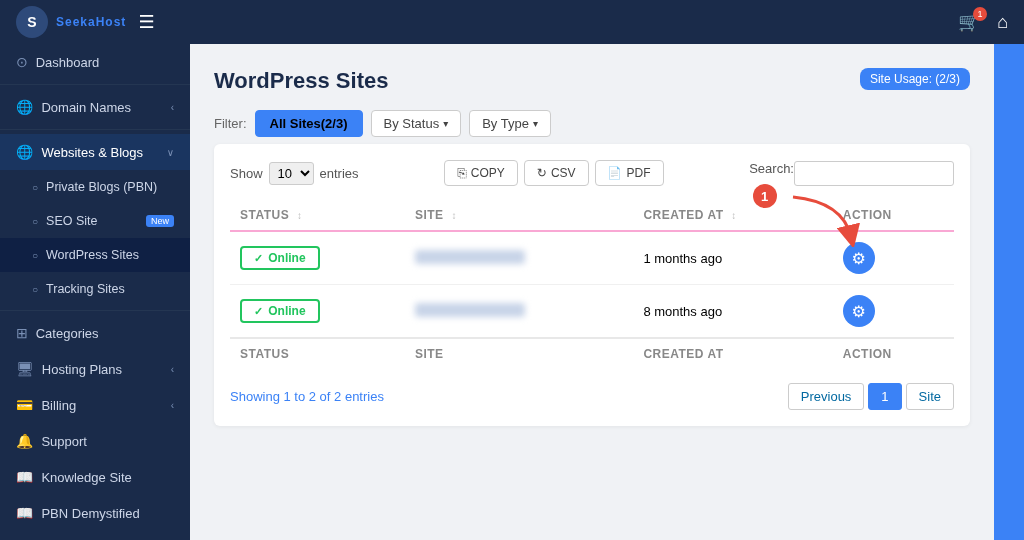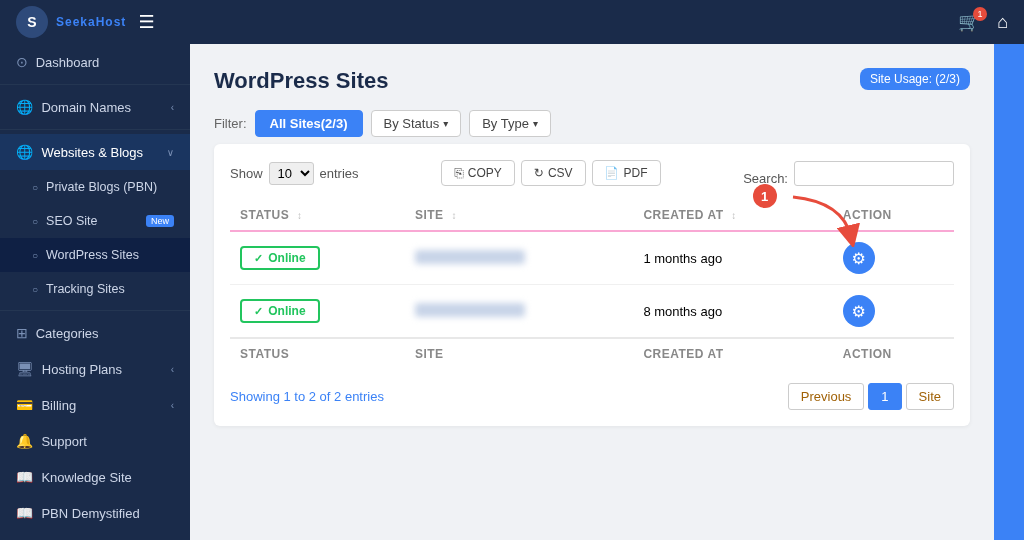--- a/index.html
+++ b/index.html
@@ -87,21 +87,21 @@
     .site-usage { font-size: 12px; color: #555; background: #3b82f6; color: #fff; padding: 4px 10px; border-radius: 8px; white-space: nowrap; }
 
     
     .filter-bar {
       display: flex; align-items: center; gap: 8px;
       margin-bottom: 7px;
     }
     .filter-label { font-size: 13px; color: #666; }
     .filter-btn {
       padding: 5px 14px; border-radius: 4px; font-size: 13px; cursor: pointer;
-      border: 1px solid #3b82f6; background: #3b82f6; color: #ffffff; font-weight: 600;
+      border: 1px solid #3b82f6; background: #3b82f6; color: #000000; font-weight: 600;
     }
     .filter-btn-outline {
       padding: 5px 12px; border-radius: 4px; font-size: 13px; cursor: pointer;
       border: 1px solid #ccc; background: #fff; color: #444;
       display: flex; align-items: center; gap: 4px;
     }
     .filter-btn-outline .arrow { font-size: 10px; }
 
     
     .table-card {
@@ -116,21 +116,21 @@
     }
     .show-entries { display: flex; align-items: center; gap: 6px; font-size: 13px; color: #555; }
     .show-entries select {
       border: 1px solid #ccc; padding: 2px 4px; border-radius: 3px; font-size: 13px;
     }
     .action-btns { display: flex; gap: 6px; }
     .action-btn {
       padding: 5px 12px; border: 1px solid #ccc; background: #fff; border-radius: 4px;
       font-size: 12px; cursor: pointer; display: flex; align-items: center; gap: 4px; color: #444;
     }
-    .search-area { display: flex; align-items: flex-end; gap: 6px; font-size: 13px; color: #555; }
+    .search-area { display: flex; align-items: flex-start; font-size: 13px; color: #555; }
     .search-area input {
       border: 1px solid #ccc; padding: 4px 8px; border-radius: 3px; font-size: 13px; width: 160px;
     }
 
     
     table { width: 100%; border-collapse: collapse; font-size: 13px; }
     thead th {
       text-align: left; color: #888; font-weight: 600; font-size: 12px;
       padding: 8px 10px; border-bottom: 2px solid #f9a8d4; letter-spacing: 0.5px;
       text-transform: uppercase;
@@ -160,21 +160,21 @@
 
     
     .pagination-row {
       display: flex; align-items: center; justify-content: space-between;
       margin-top: 14px;
     }
     .showing-text { font-size: 13px; color: #3b82f6; }
     .pagination { display: flex; gap: 4px; align-items: center; }
     .page-btn {
       padding: 5px 12px; border: 1px solid #ccc; background: #fff;
-      border-radius: 3px; font-size: 13px; cursor: pointer; color: #a16207;
+      border-radius: 3px; font-size: 13px; cursor: pointer; color: #0369a1;
     }
     .page-btn.active { background: #3b82f6; color: #fff; border-color: #3b82f6; }
 
     
     .tr-first-row { position: relative; }
   </style>
 </head>
 <body>
 
 <div class="topbar">

